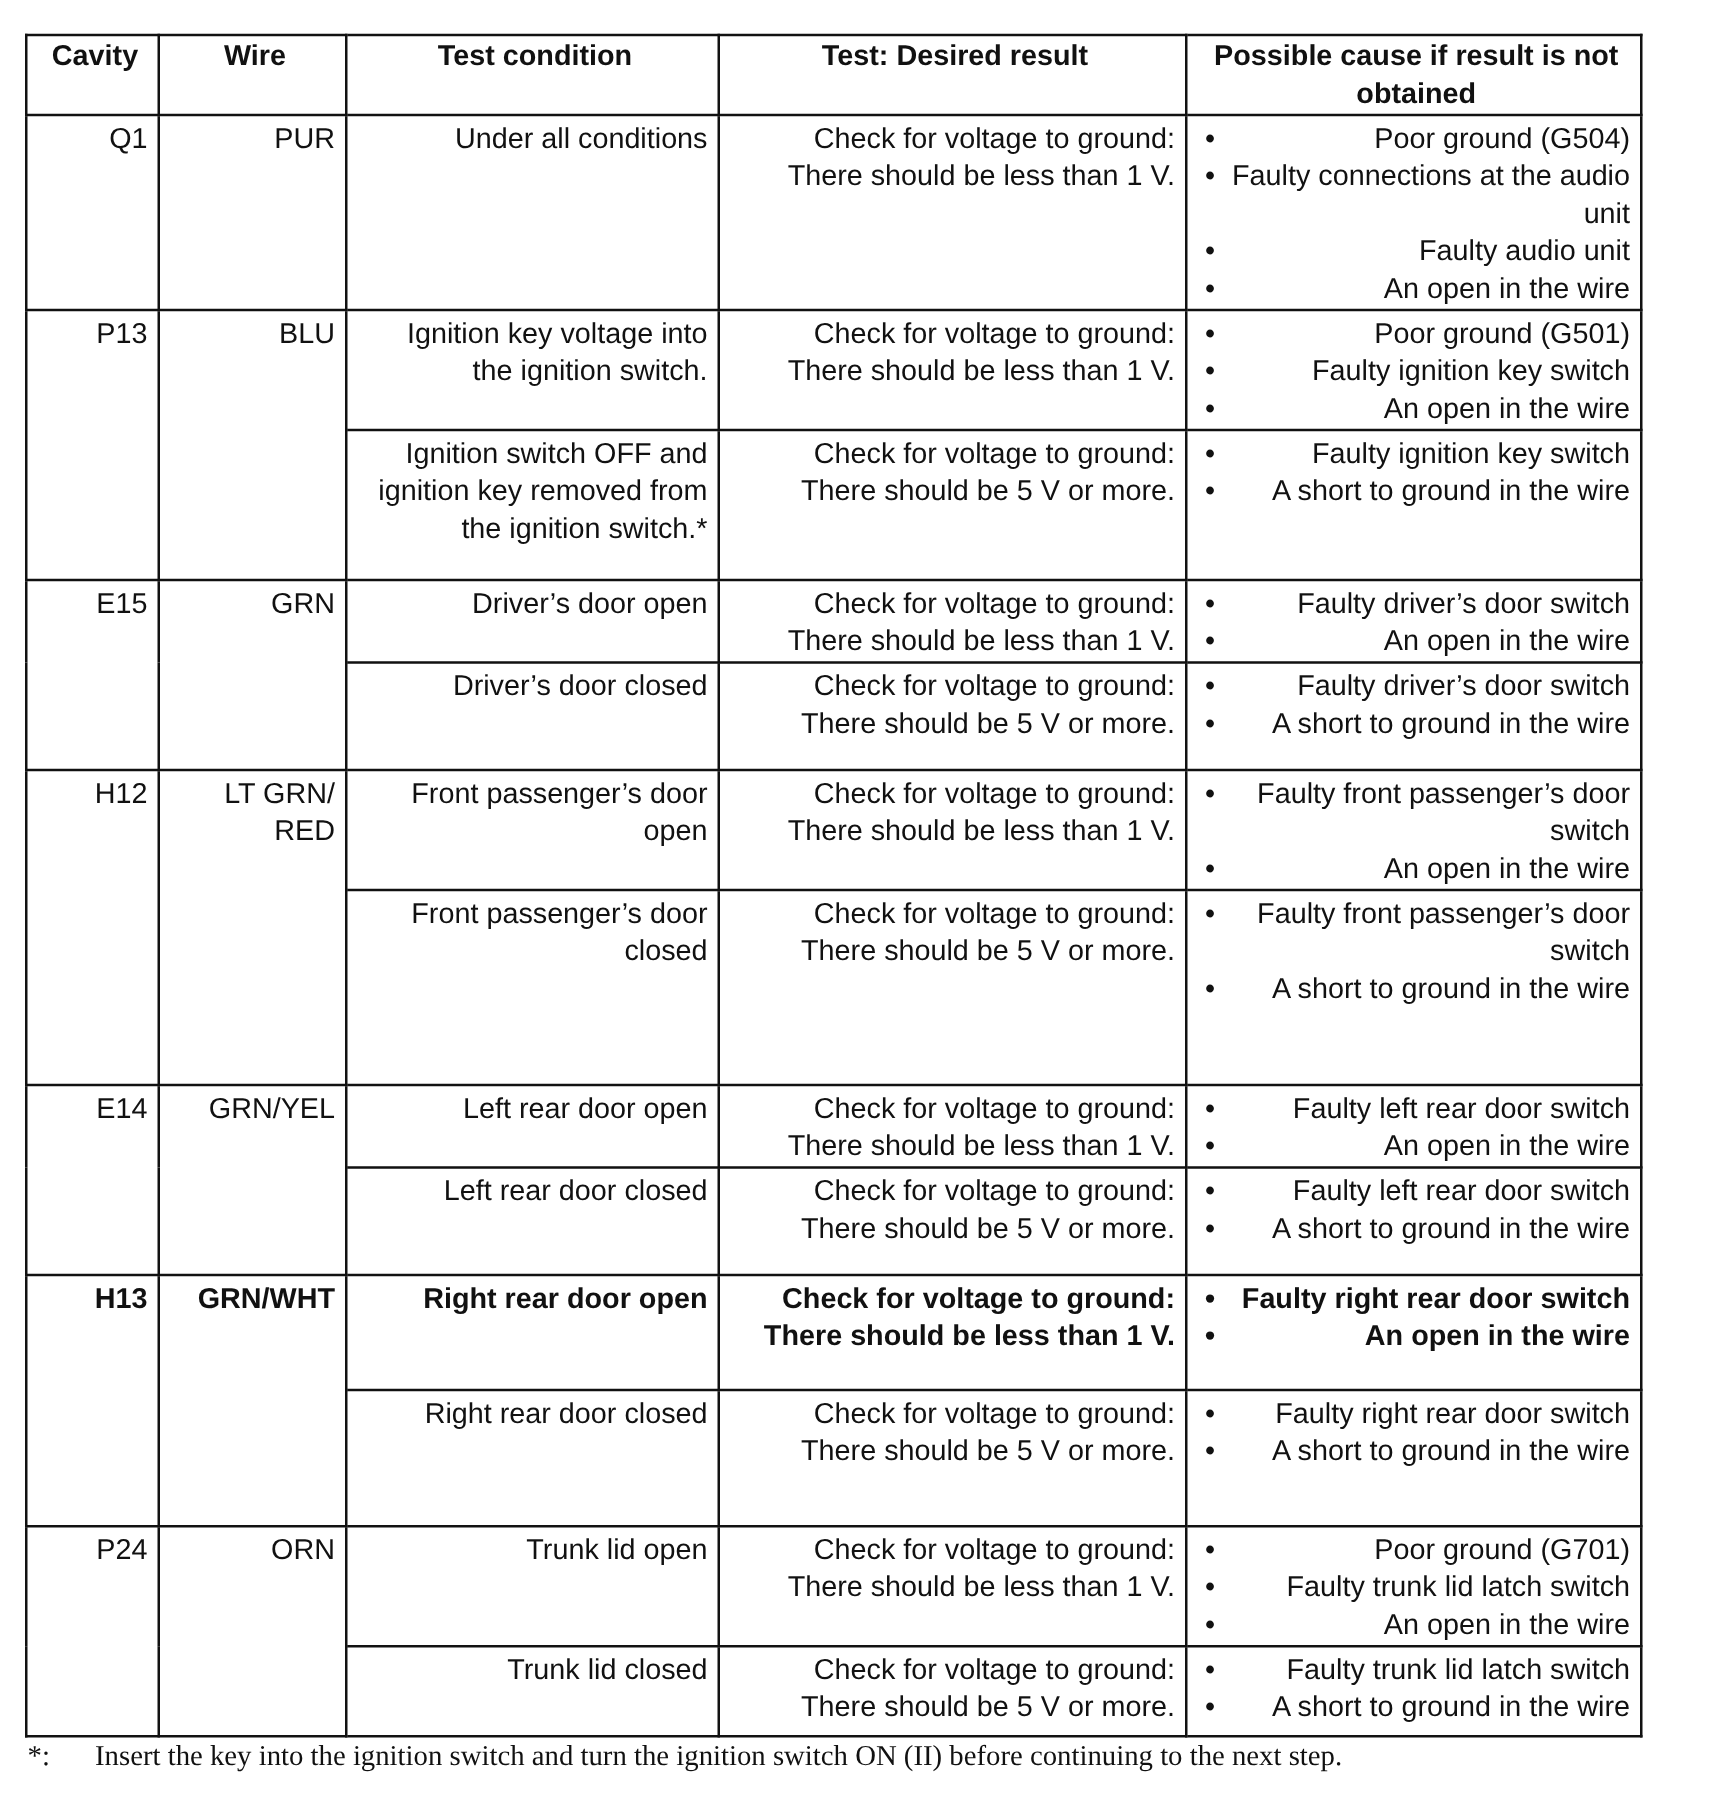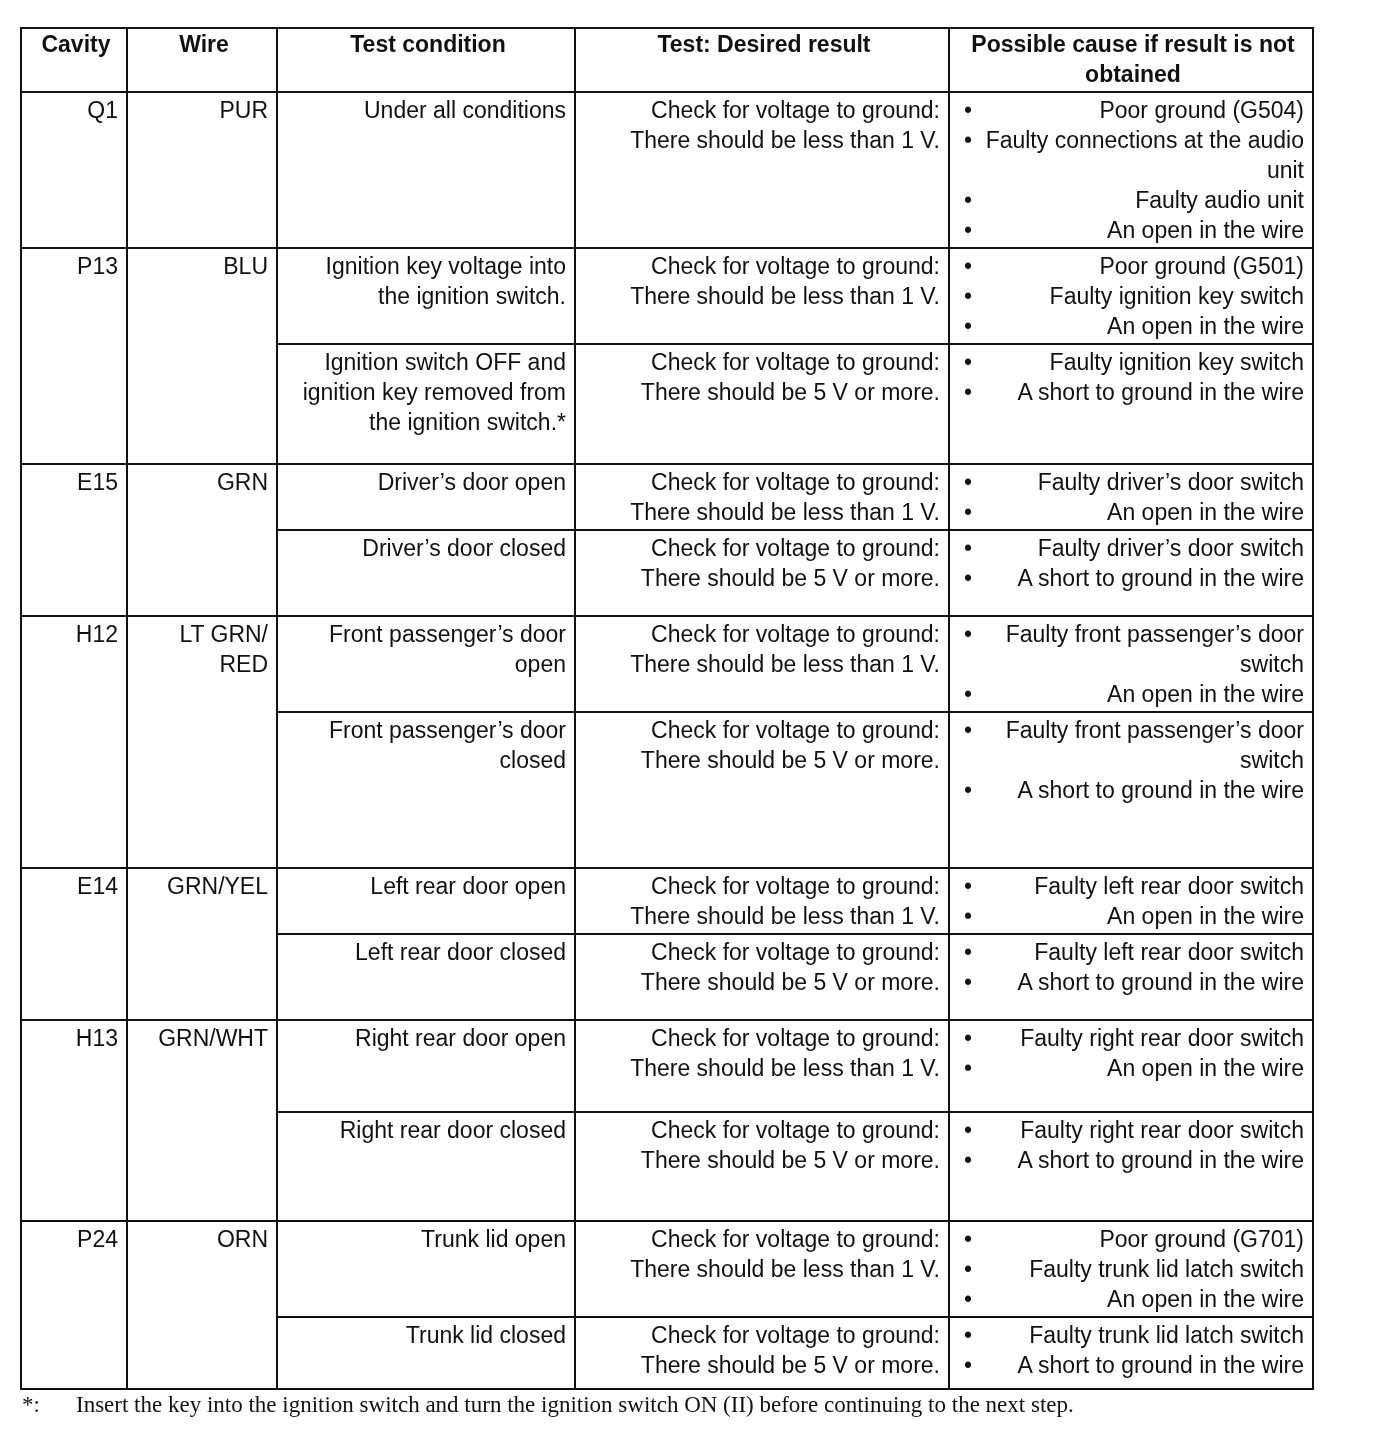--- a/index.html
+++ b/index.html
@@ -166,21 +166,21 @@
           <div>Check for voltage to ground:</div>
           <div>There should be 5 V or more.</div>
         </td>
         <td>
           <ul class="causes">
             <li>Faulty left rear door switch</li>
             <li>A short to ground in the wire</li>
           </ul>
         </td>
       </tr>
-      <tr style="height: 92px;">
+      <tr style="height: 92px; font-weight: bold;">
         <td class="center" rowspan="2">H13</td>
         <td class="center" rowspan="2">GRN/WHT</td>
         <td>Right rear door open</td>
         <td>
           <div>Check for voltage to ground:</div>
           <div>There should be less than 1 V.</div>
         </td>
         <td>
           <ul class="causes">
             <li>Faulty right rear door switch</li>

